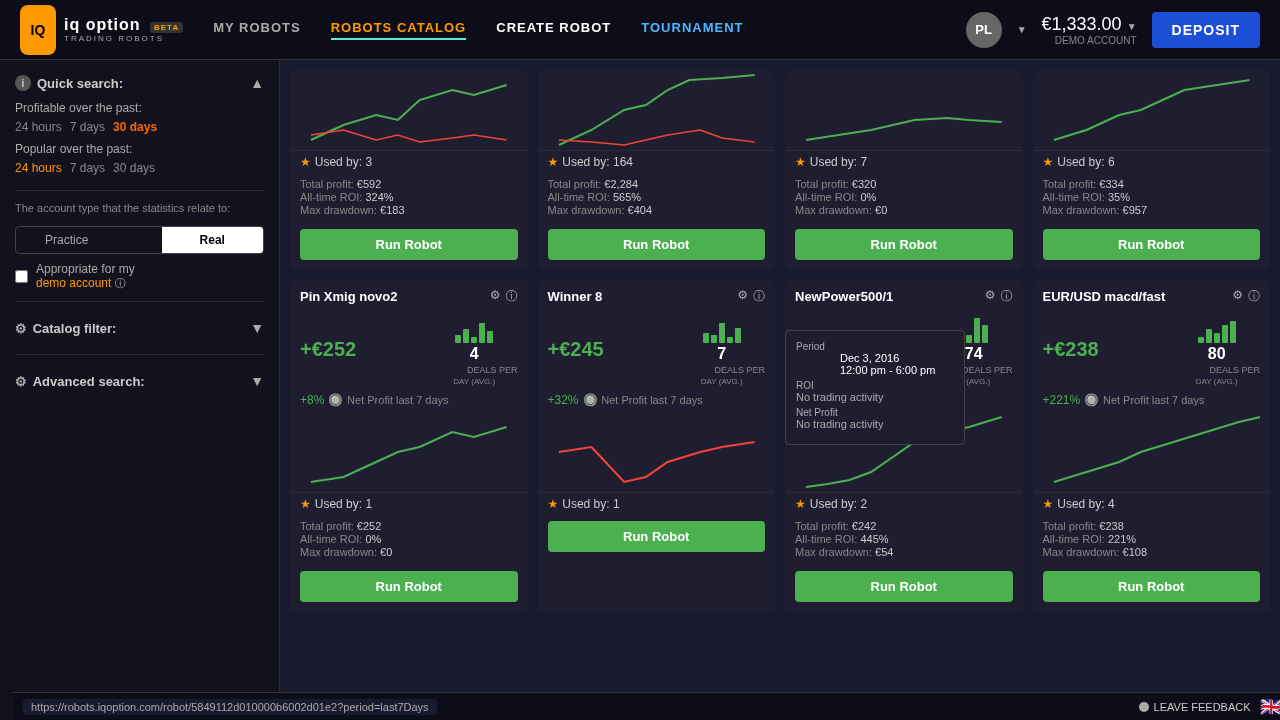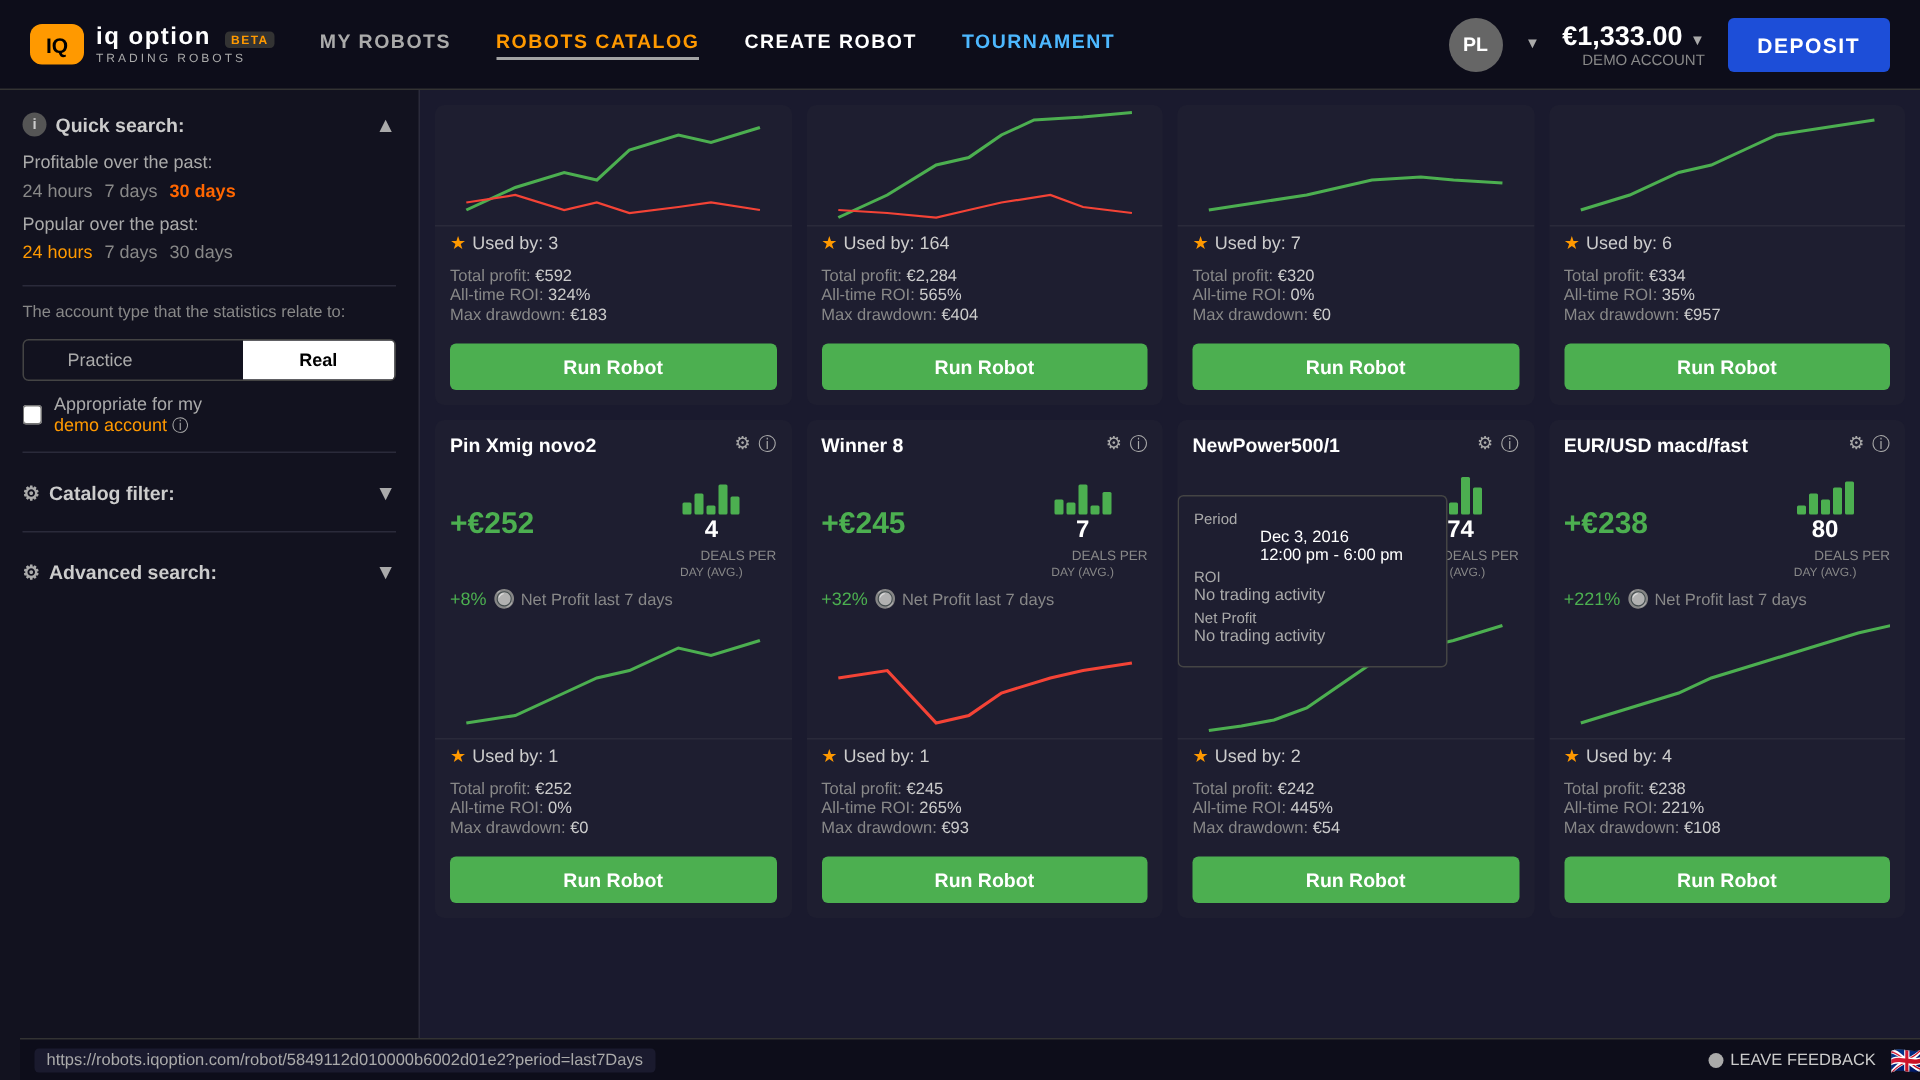--- a/index.html
+++ b/index.html
@@ -14,54 +14,54 @@
       padding: 0 20px;
       border-bottom: 1px solid #333;
     }
     .logo-area {
       display: flex;
       align-items: center;
       gap: 8px;
       margin-right: 30px;
     }
     .logo-icon {
-      width: 36px; height: 27px;
+      width: 36px; height: 50px;
       background: #f90;
       border-radius: 8px;
       display: flex; align-items: center; justify-content: center;
       font-weight: bold; color: #000; font-size: 14px;
     }
     .logo-text { display: flex; flex-direction: column; }
     .logo-main { color: #fff; font-size: 16px; font-weight: bold; letter-spacing: 1px; }
     .logo-sub { color: #aaa; font-size: 8px; letter-spacing: 2px; }
     .logo-beta { color: #f90; font-size: 8px; background: #333; padding: 1px 4px; border-radius: 3px; margin-left: 4px; }
     .nav { display: flex; gap: 30px; flex: 1; }
     .nav-item {
       color: #aaa;
       font-size: 13px;
       font-weight: bold;
       letter-spacing: 1px;
       cursor: pointer;
       padding-bottom: 3px;
       text-decoration: none;
     }
-    .nav-item.active { color: #f90; border-bottom: 2px solid #a3a3a3; }
+    .nav-item.active { color: #f90; border-bottom: 2px solid #5eead4; }
     .nav-item.create { color: #fff; }
     .nav-item.tournament { color: #4db8ff; }
     .header-right { display: flex; align-items: center; gap: 15px; }
     .avatar-btn {
       width: 36px; height: 36px;
       background: #666;
       border-radius: 50%;
       display: flex; align-items: center; justify-content: center;
       font-weight: bold; font-size: 13px;
       cursor: pointer;
     }
     .balance-area { display: flex; flex-direction: column; align-items: flex-end; }
-    .balance-amount { color: #fff; font-size: 18px; font-weight: bold; }
+    .balance-amount { color: #fff; font-size: 18px; font-weight: normal; }
     .balance-label { color: #888; font-size: 10px; }
     .deposit-btn {
       background: #1d4ed8;
       color: #fff;
       border: none;
       padding: 10px 20px;
       border-radius: 4px;
       font-weight: bold;
       font-size: 14px;
       cursor: pointer;
@@ -485,25 +485,20 @@
         </div>
         <div class="chart-area">
           <svg class="chart-svg" viewBox="0 0 200 80" preserveAspectRatio="none">
             <polyline points="10,40 40,35 70,70 90,65 110,50 140,40 160,35 190,30" fill="none" stroke="#f44336" stroke-width="2"></polyline>
           </svg>
         </div>
         <div class="used-by-row">
           <span class="star-icon">★</span>
           <span class="used-by-text">Used by: 1</span>
         </div>
-        <div class="stats-area">
-          <div class="stat-row">Total profit: <span class="stat-val">€245</span></div>
-          <div class="stat-row">All-time ROI: <span class="stat-val">265%</span></div>
-          <div class="stat-row">Max drawdown: <span class="stat-val">€93</span></div>
-        </div>
         <button class="run-btn">Run Robot</button>
       </div>
 
       <div class="robot-card" style="position:relative;">
         <div class="card-header-row">
           <span class="card-name">NewPower500/1</span>
           <div class="card-icons">
             <span class="card-icon-btn">⚙</span>
             <span class="card-icon-btn">ⓘ</span>
           </div>

